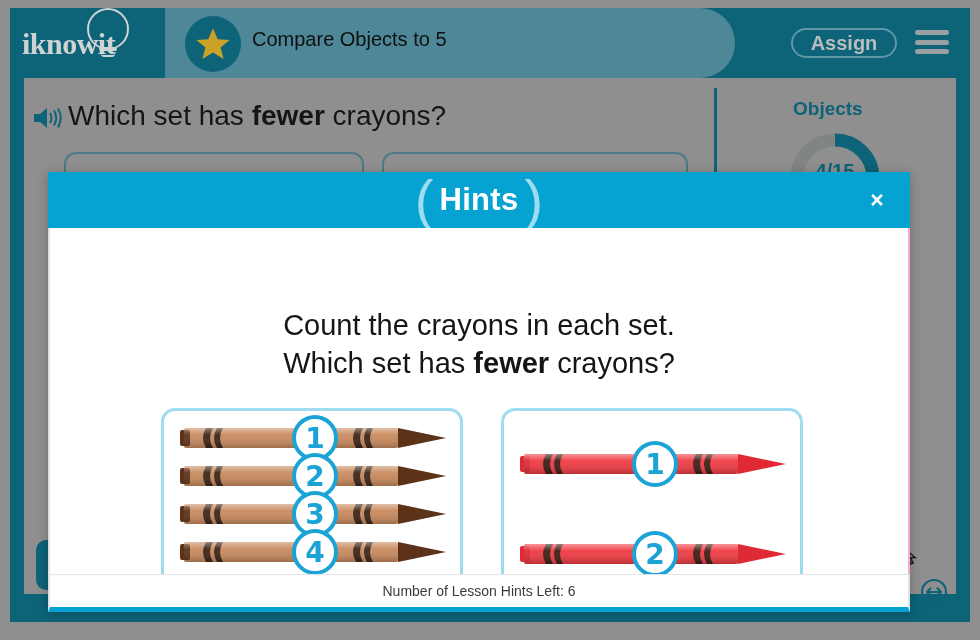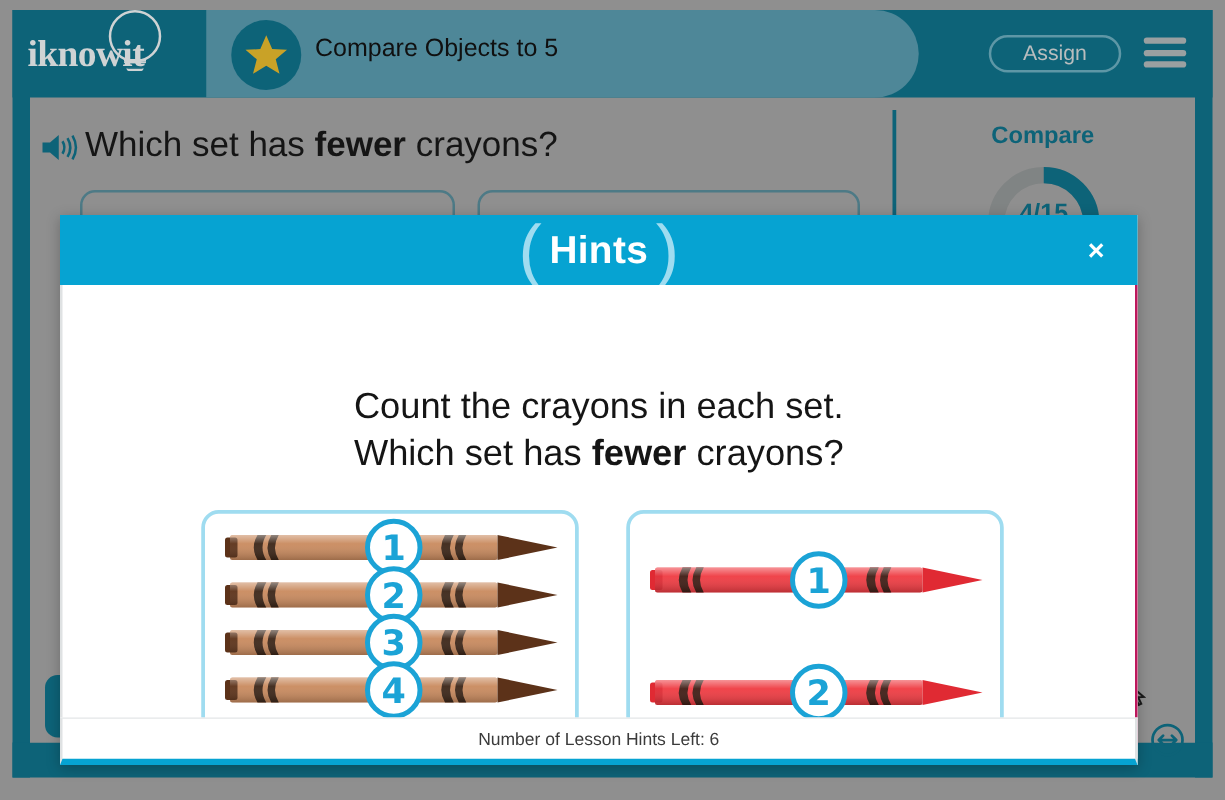--- a/index.html
+++ b/index.html
@@ -88,21 +88,21 @@
   }
 
   
   .assign-btn {
     position: absolute; left: 791px; top: 28px;
     width: 106px; height: 30px;
     border: 2px solid #5e97a6;
     border-radius: 16px;
     background: transparent;
     color: #b9bdbe;
-    font-size: 17px; font-weight: 400;
+    font-size: 20px; font-weight: 700;
     display: flex; align-items: center; justify-content: center;
     cursor: pointer;
   }
   
   .hamburger {
     position: absolute; left: 915px; top: 27px;
     width: 34px; height: 30px;
     display: flex; flex-direction: column; justify-content: space-between;
     padding: 3px 0;
     cursor: pointer;
@@ -210,21 +210,21 @@
     position: absolute; right: 20px; top: 15px;
     width: 26px; height: 26px;
     color: #ffffff; font-size: 23px; font-weight: 700;
     display: flex; align-items: center; justify-content: center;
     cursor: pointer;
   }
   .modal-body {
     position: relative; height: 368px;
     background: #ffffff;
     border-left: 2px solid #dfe2e3;
-    border-right: 2px solid #be185d;
+    border-right: 2px solid #f9a8d4;
   }
   .hint-text {
     position: absolute; left: 0; right: 0; top: 78px;
     text-align: center;
     font-size: 29px; color: #151515; line-height: 1.32;
   }
   .hint-text b { font-weight: 700; }
 
   .set-box {
     position: absolute;
@@ -312,21 +312,21 @@
     </svg>
   </div>
 
   <div class="question-text">
     <span>Which set has </span><b>fewer</b><span> crayons?</span>
   </div>
 
   <div class="answer-box left"></div>
   <div class="answer-box right"></div>
 
-  <div class="progress-label">Compare</div>
+  <div class="progress-label">Objects</div>
   <div class="progress-ring">
     <svg viewBox="0 0 100 100">
       <circle cx="50" cy="50" r="38" fill="none" stroke="#808484" stroke-width="13"></circle>
       <circle id="prog-arc" cx="50" cy="50" r="38" fill="none" stroke="#0d6378" stroke-width="13" stroke-dasharray="63.7 238.8" transform="rotate(-90 50 50)"></circle>
     </svg>
   </div>
   <div class="progress-value">4/15</div>
 
   <div class="side-tab"></div>
 

